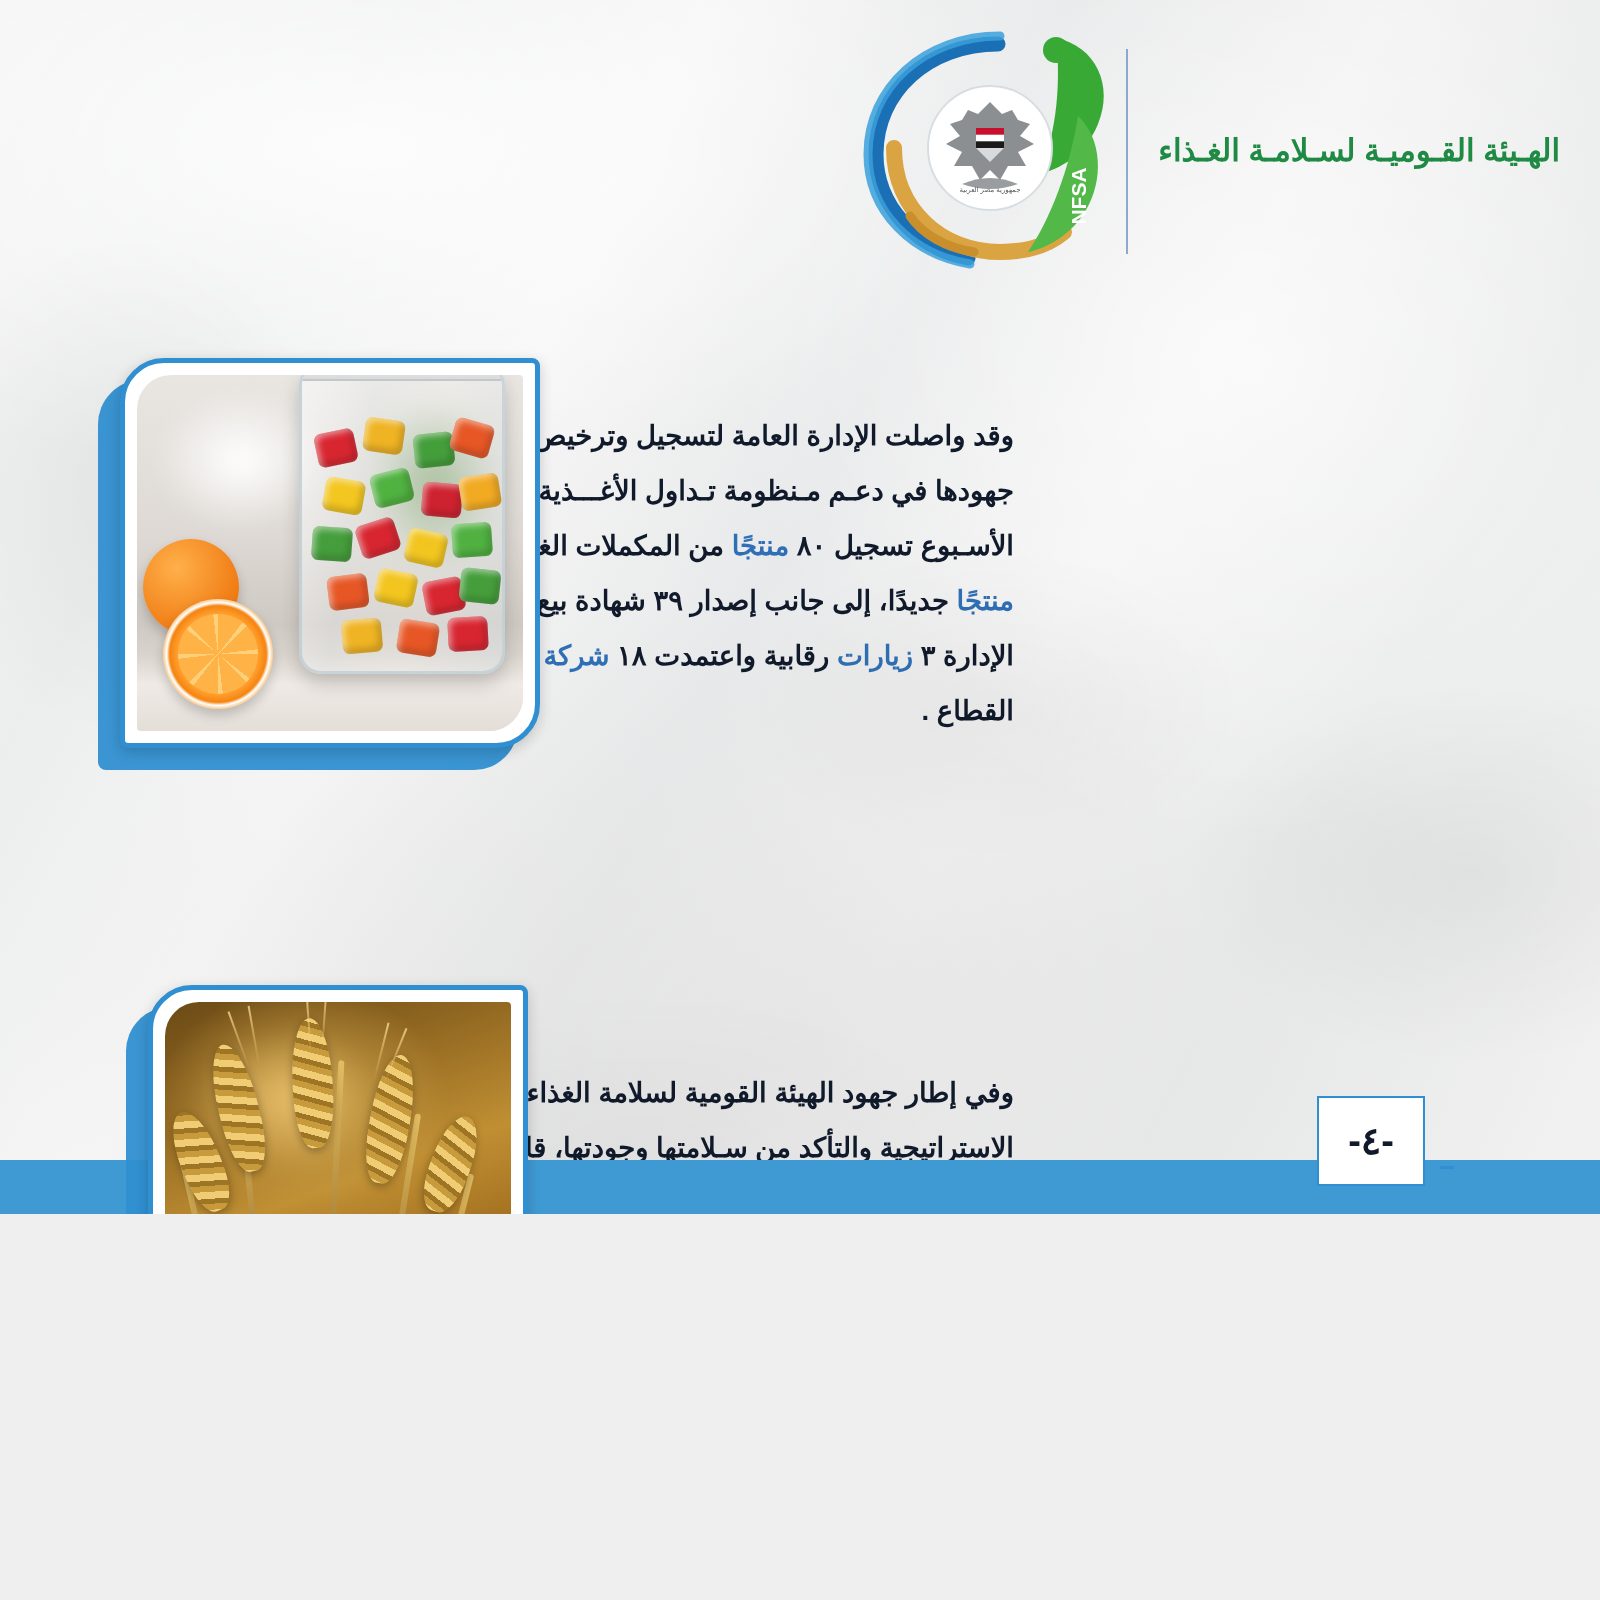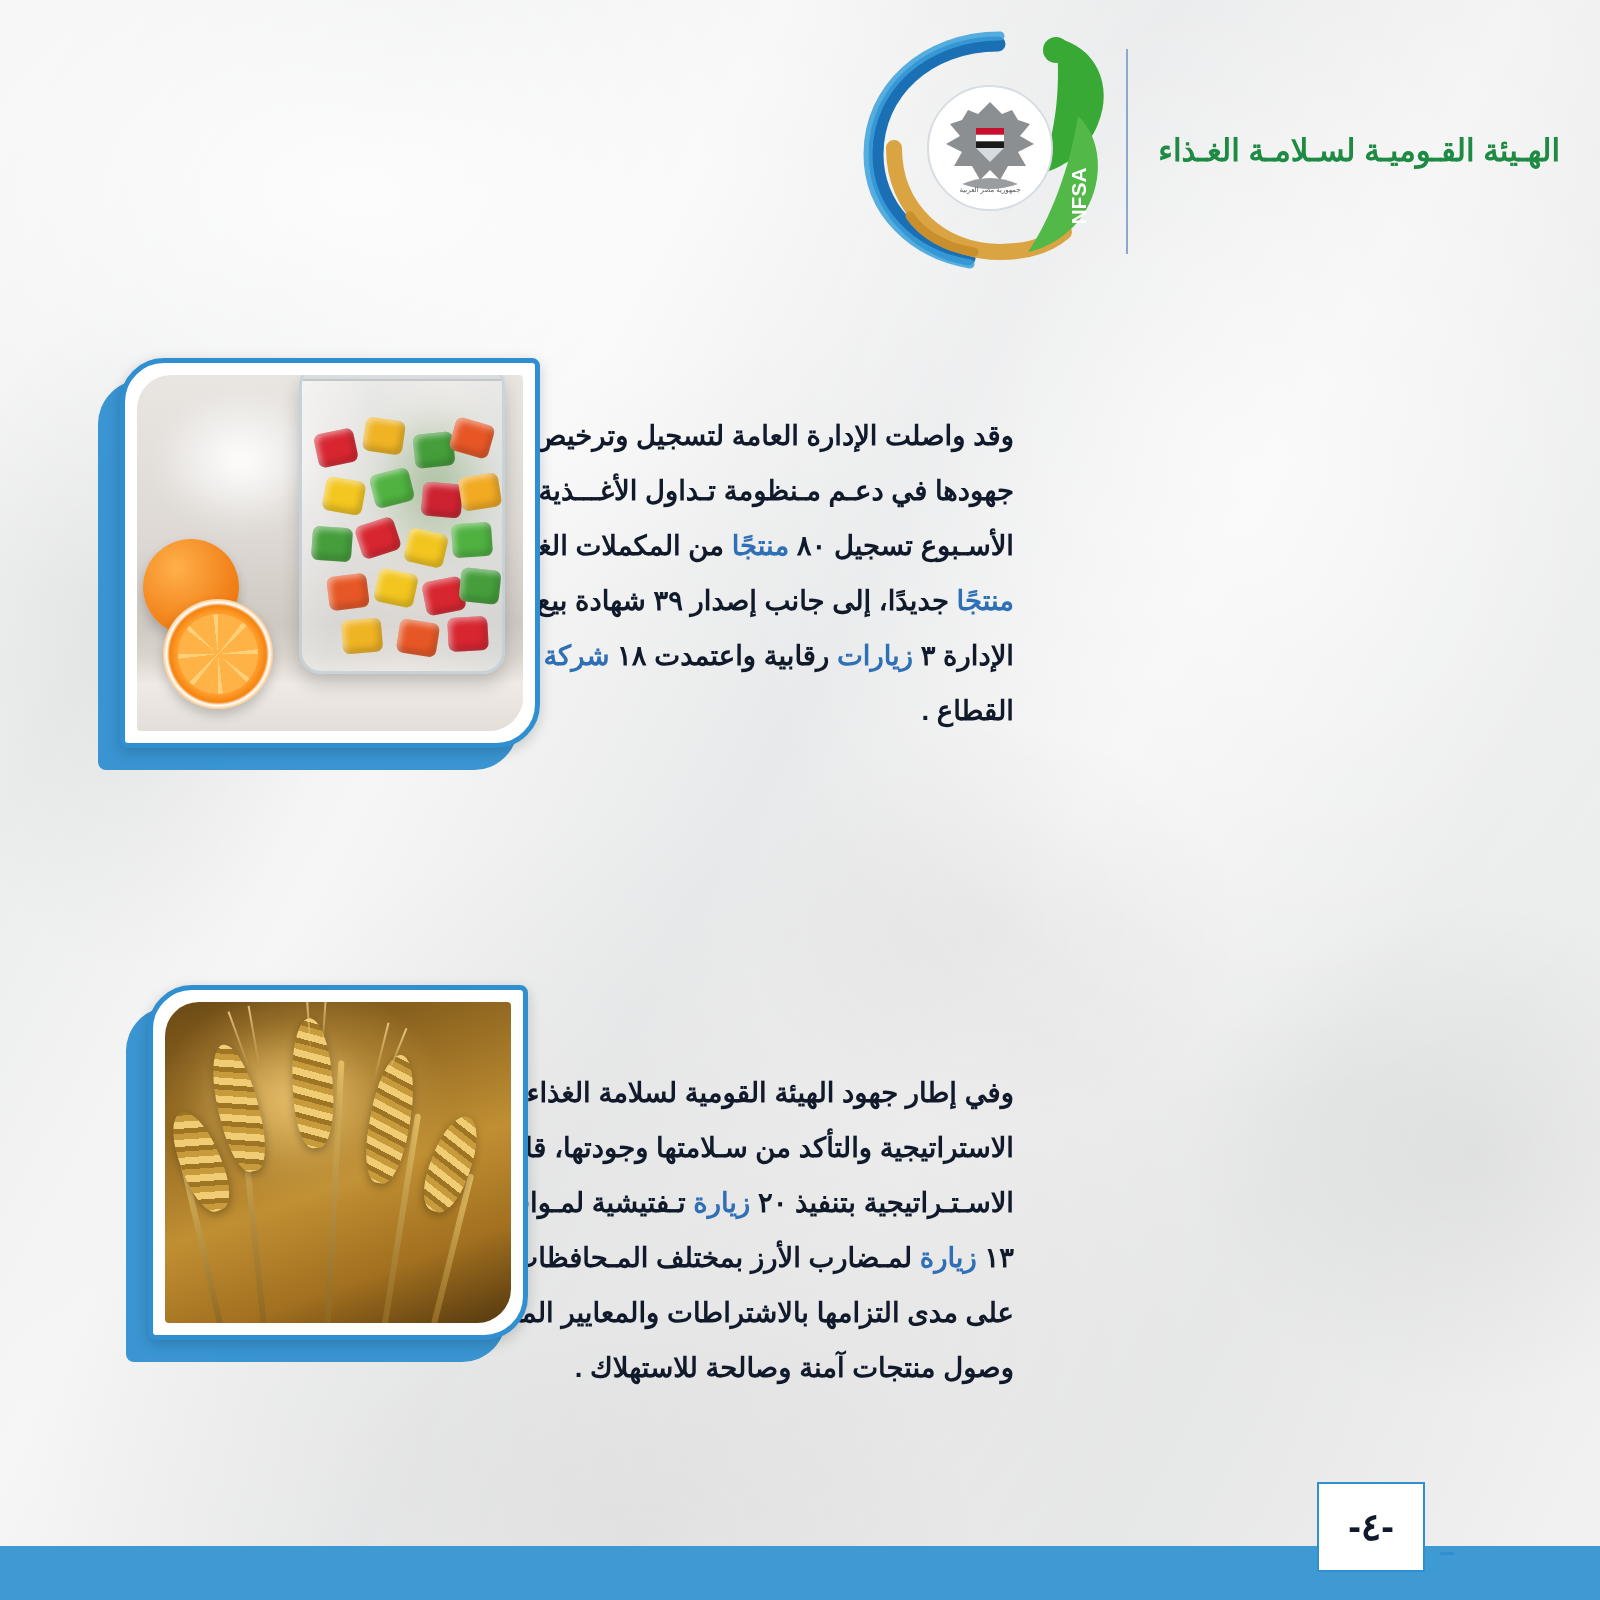--- a/index.html
+++ b/index.html
@@ -11,21 +11,21 @@
     height: 1600px;
     font-family: "Liberation Sans", sans-serif;
     background: #efefef;
     overflow: hidden;
   }
 
   
   .page {
     position: relative;
     width: 1600px;
-    height: 1600px;
+    height: 1214px;
     background:
       radial-gradient(ellipse 60% 40% at 22% 12%, rgba(255,255,255,0.85), rgba(255,255,255,0) 70%),
       radial-gradient(ellipse 45% 55% at 78% 30%, rgba(255,255,255,0.6), rgba(255,255,255,0) 72%),
       radial-gradient(ellipse 70% 50% at 50% 85%, rgba(226,226,226,0.75), rgba(255,255,255,0) 70%),
       linear-gradient(118deg, #f4f4f4 0%, #eceded 18%, #f6f6f6 32%, #e8e9ea 48%, #f3f3f3 62%, #e9eaea 78%, #f2f2f2 100%);
     overflow: hidden;
   }
   
   .page::before {
     content: "";

